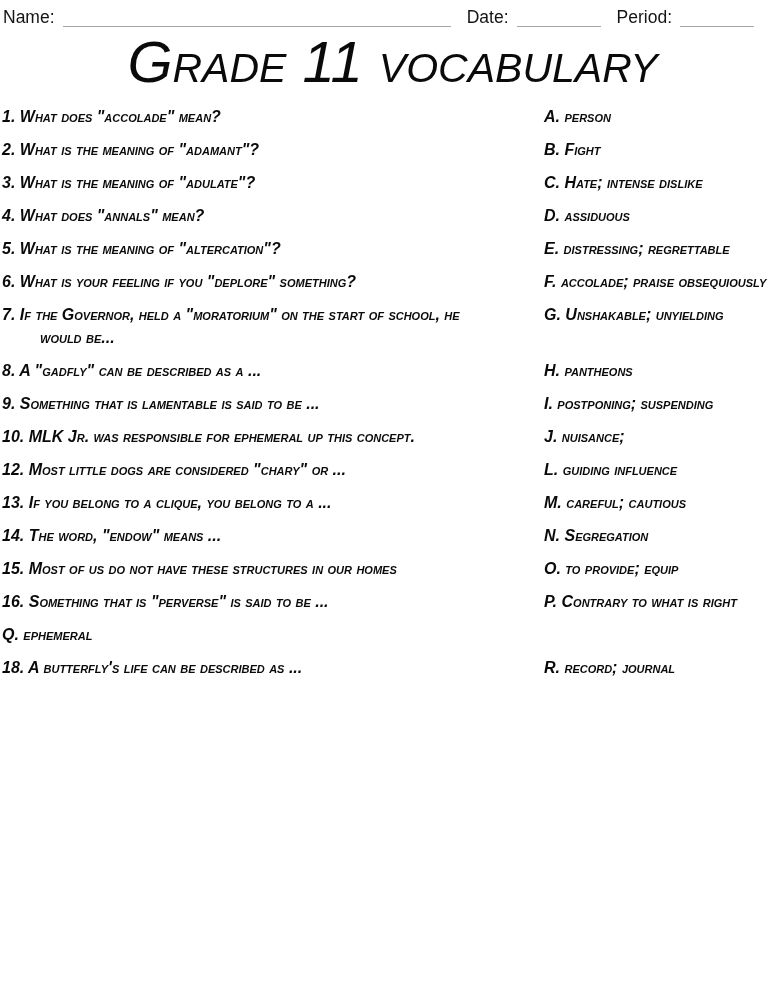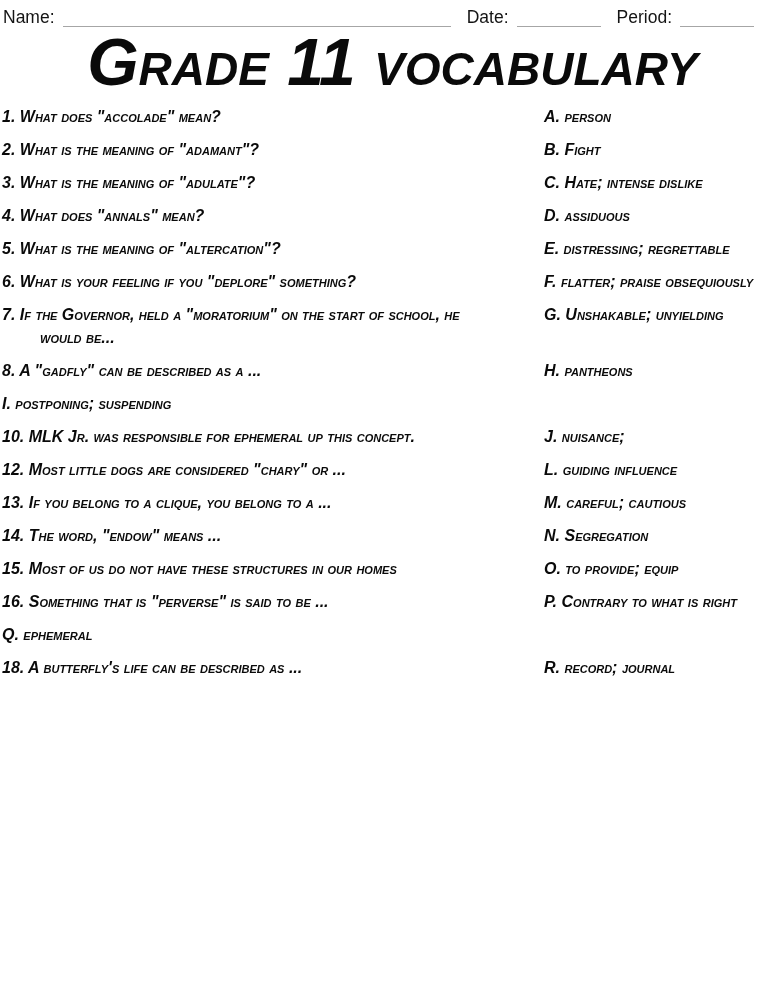--- a/index.html
+++ b/index.html
@@ -32,24 +32,24 @@
     height: 18px;
   }
   .blank-name   { flex: 1;     margin: 0 16px 0 8px; }
   .blank-date   { width: 84px; margin: 0 16px 0 8px; }
   .blank-period { width: 74px; margin: 0 0 0 8px; }
 
   
   .title {
     margin-top: 4px;
     text-align: center;
-    font-weight: bold;
+    font-weight: normal;
     font-style: italic;
     font-variant: small-caps;
-    font-size: 66px;
+    font-size: 58px;
     line-height: 62px;
     letter-spacing: 0px;
     white-space: nowrap;
     padding-left: 17px;
   }
 
   
   .sheet {
     padding: 12px 0 0 2px;
   }
@@ -113,34 +113,35 @@
     <div class="acol"><span>D.</span> <span>assiduous</span></div>
   </div>
 
   <div class="row">
     <div class="qcol"><span>5.</span> <span>What is the meaning of "altercation"?</span></div>
     <div class="acol"><span>E.</span> <span>distressing; regrettable</span></div>
   </div>
 
   <div class="row">
     <div class="qcol"><span>6.</span> <span>What is your feeling if you "deplore" something?</span></div>
-    <div class="acol"><span>F.</span> <span>flatter; praise obsequiously</span></div>
+    <div class="acol"><span>F.</span> <span>accolade; praise obsequiously</span></div>
   </div>
 
   <div class="row">
     <div class="qcol"><span>7.</span> <span>If the Governor, held a "moratorium" on the start of school, he</span><span class="q2">would be...</span></div>
     <div class="acol"><span>G.</span> <span>Unshakable; unyielding</span></div>
   </div>
 
   <div class="row">
     <div class="qcol"><span>8.</span> <span>A "gadfly" can be described as a ...</span></div>
     <div class="acol"><span>H.</span> <span>pantheons</span></div>
   </div>
 
   <div class="row">
+    <div class="qcol"><span>9.</span> <span>Something that is lamentable is said to be ...</span></div>
     <div class="acol"><span>I.</span> <span>postponing; suspending</span></div>
   </div>
 
   <div class="row">
     <div class="qcol"><span>10.</span> <span>MLK Jr. was responsible for ephemeral up this concept.</span></div>
     <div class="acol"><span>J.</span> <span>nuisance;</span></div>
   </div>
 
 
   <div class="row">

